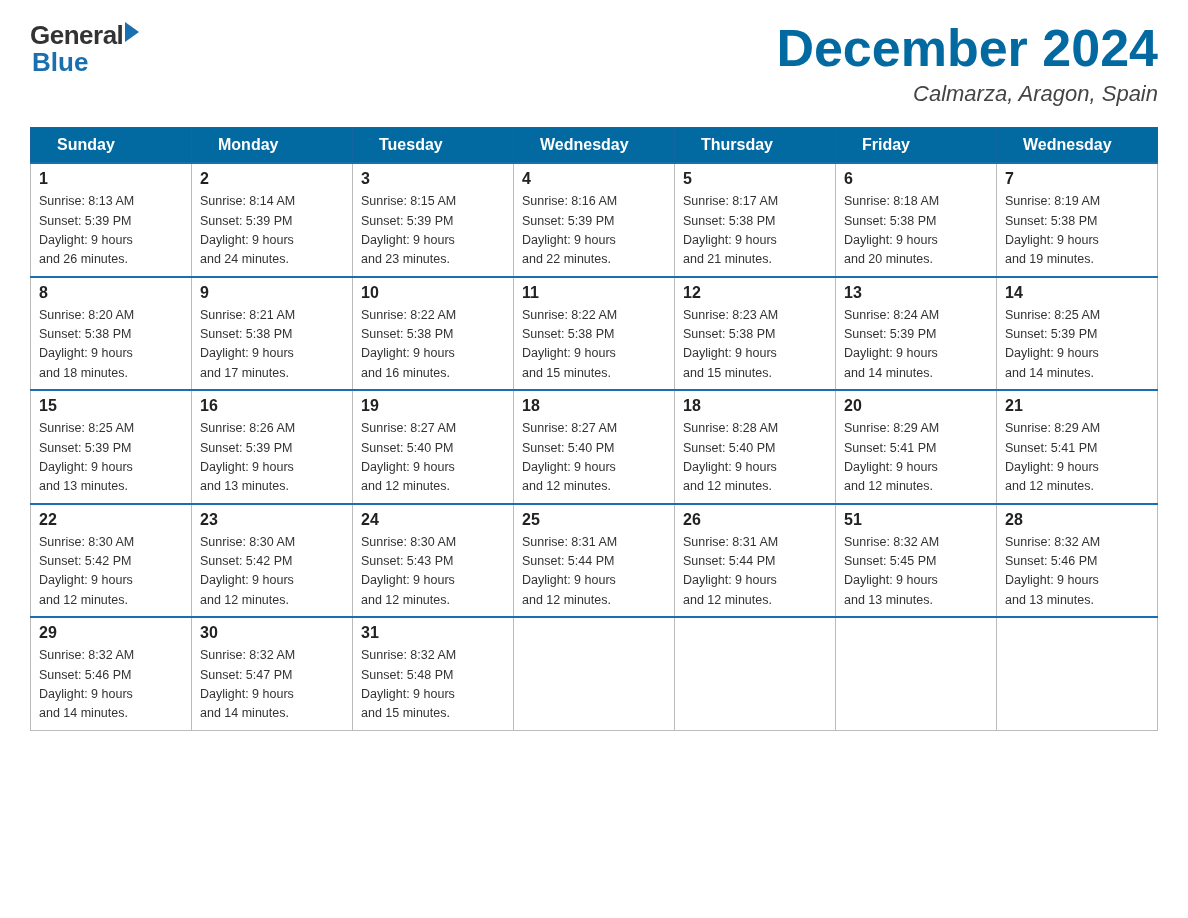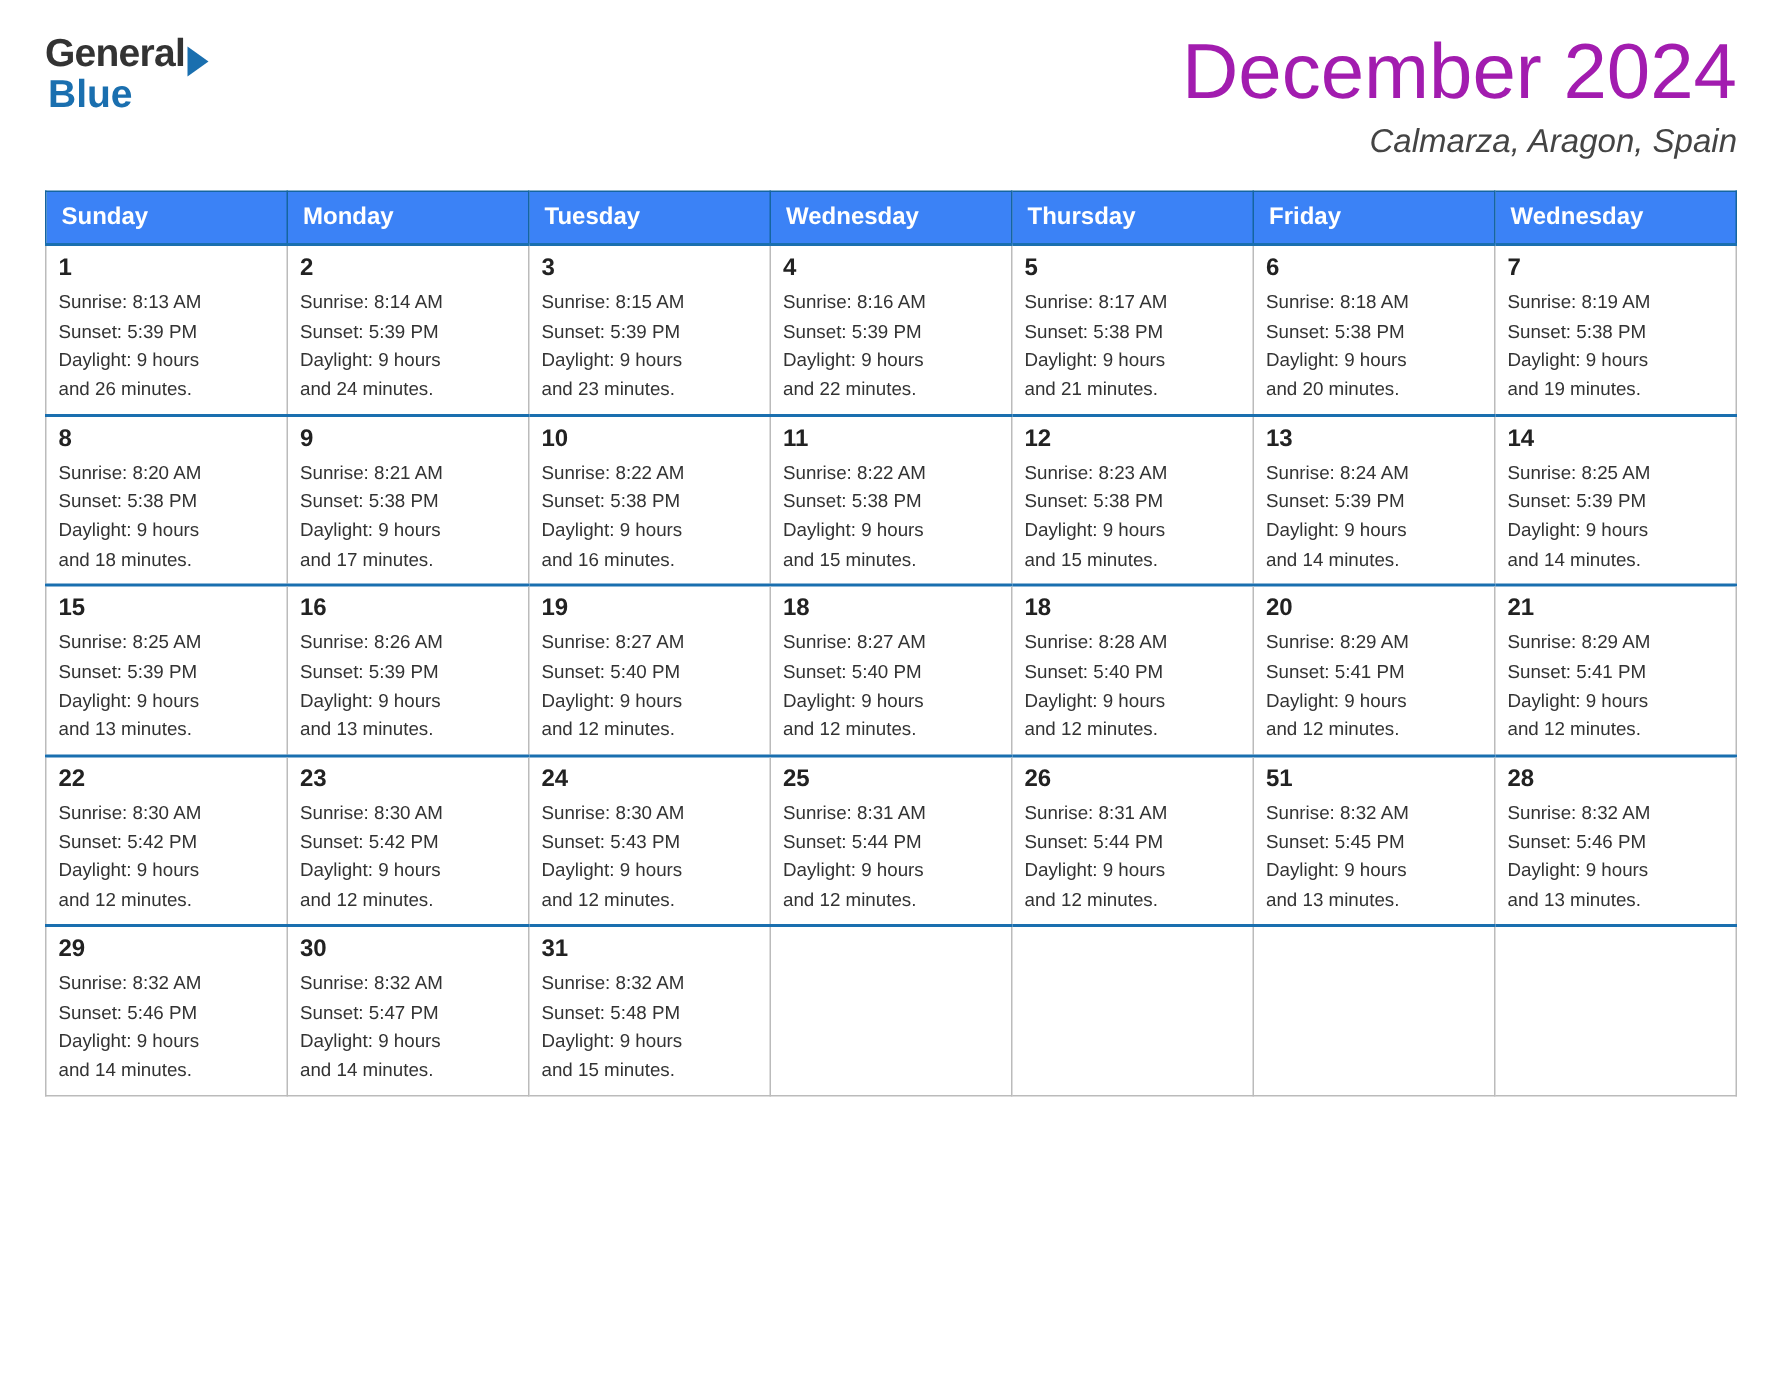--- a/index.html
+++ b/index.html
@@ -17,21 +17,21 @@
       align-items: flex-start;
       margin-bottom: 20px;
     }
     .logo {
       display: flex;
       flex-direction: column;
       align-items: flex-start;
     }
     .logo-top {
       display: flex;
-      align-items: flex-end;
+      align-items: flex-start;
     }
     .logo-general {
       font-size: 26px;
       font-weight: bold;
       color: #333;
       letter-spacing: -0.5px;
     }
     .logo-triangle {
       width: 0;
       height: 0;
@@ -47,41 +47,41 @@
       color: #1a6faf;
       margin-top: -4px;
       margin-left: 2px;
       text-align: right;
     }
     .title-block {
       text-align: right;
     }
     .month-title {
       font-size: 52px;
-      font-weight: normal;
-      color: #a21caf;
+      font-weight: bold;
+      color: #0369a1;
       line-height: 1.1;
     }
     .location {
       font-size: 22px;
       color: #444;
       margin-top: 4px;
       font-style: italic;
     }
     .calendar {
       width: 100%;
       border-collapse: collapse;
       border: 1px solid #aaa;
     }
     .calendar th {
-      background: #3b82f6;
+      background: #0369a1;
       color: #fff;
       font-size: 16px;
       font-weight: 600;
-      padding: 8px 10px;
+      padding: 8px 26px;
       text-align: left;
       border: 1px solid #1565a0;
       margin-left: 47px;
     }
     .calendar td {
       vertical-align: top;
       padding: 6px 8px;
       border: 1px solid #bbb;
       width: 14.28%;
       min-height: 100px;

